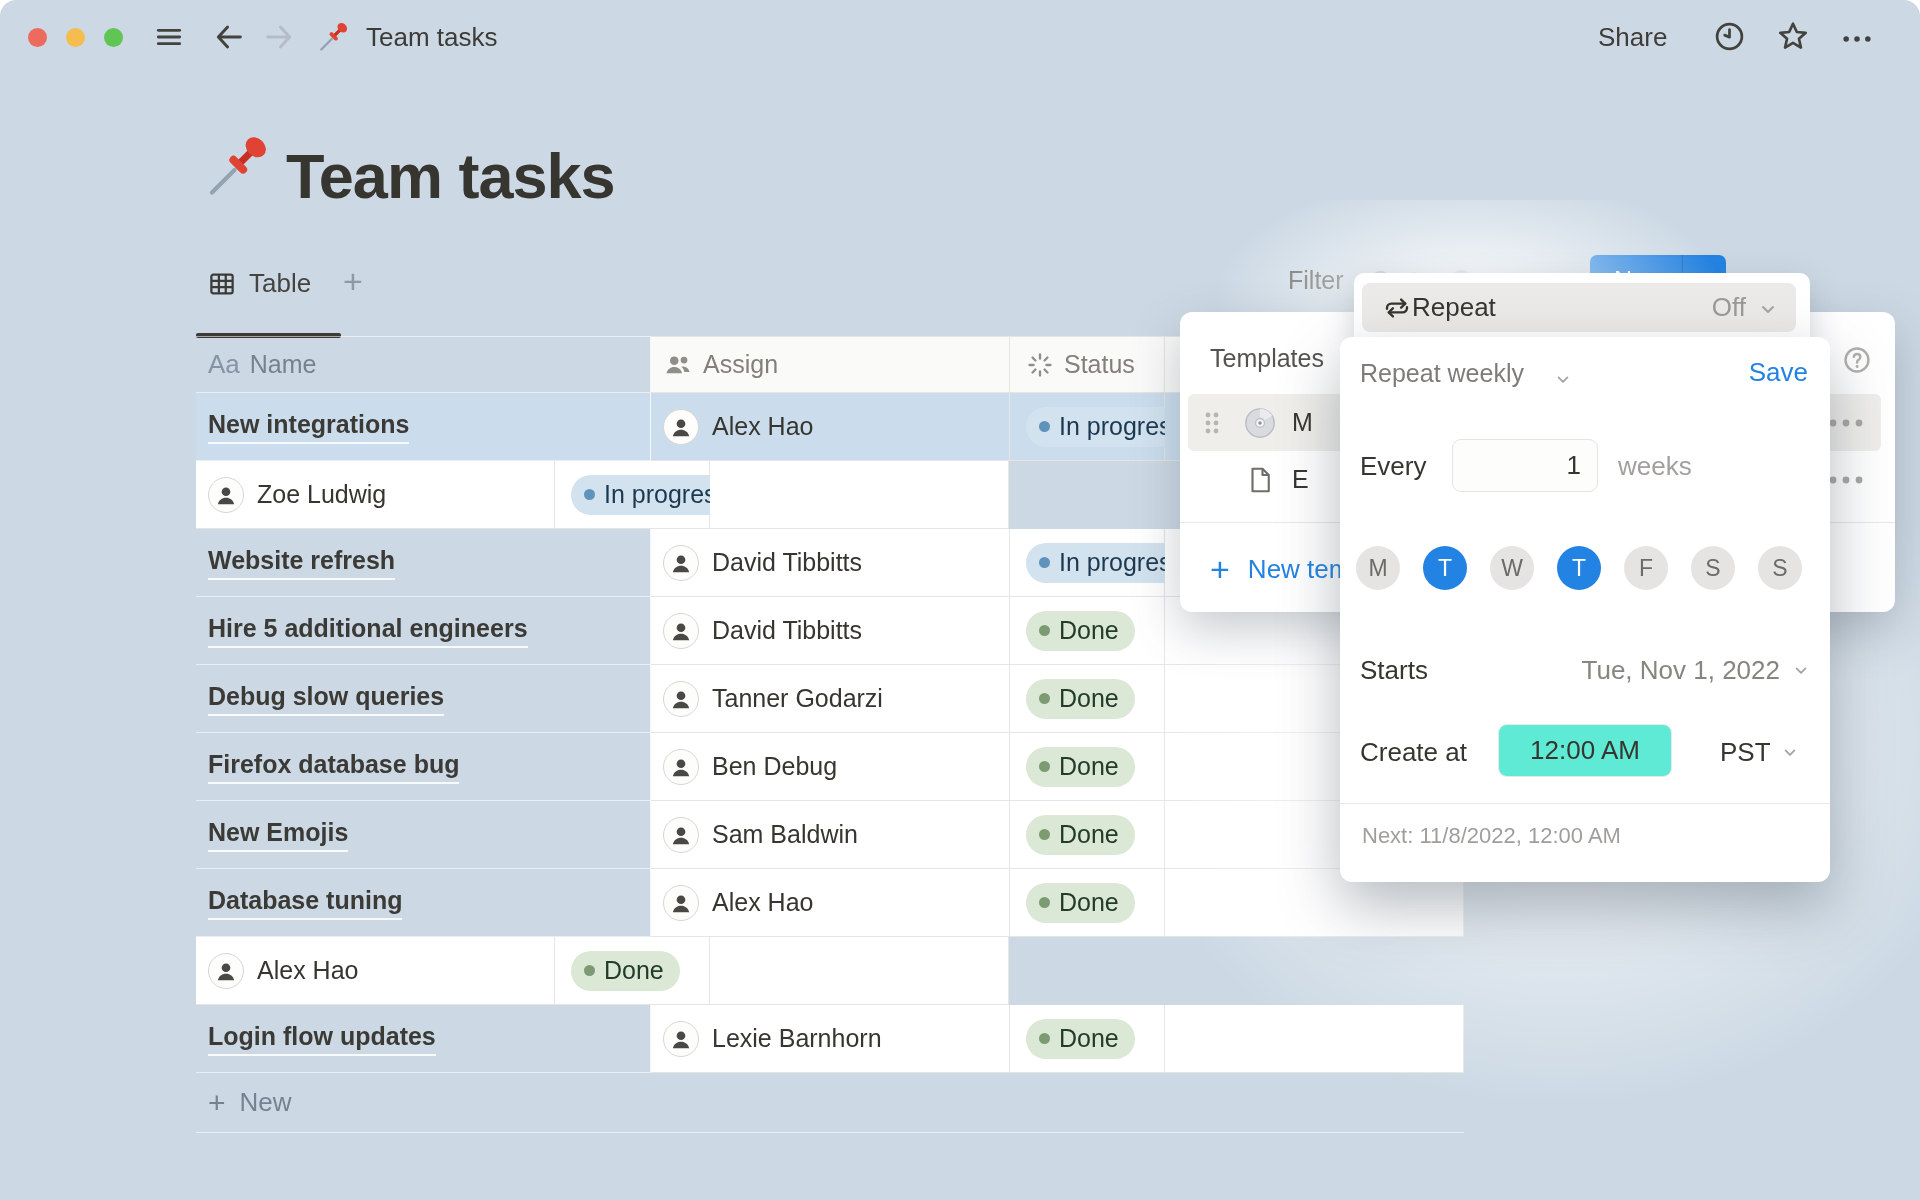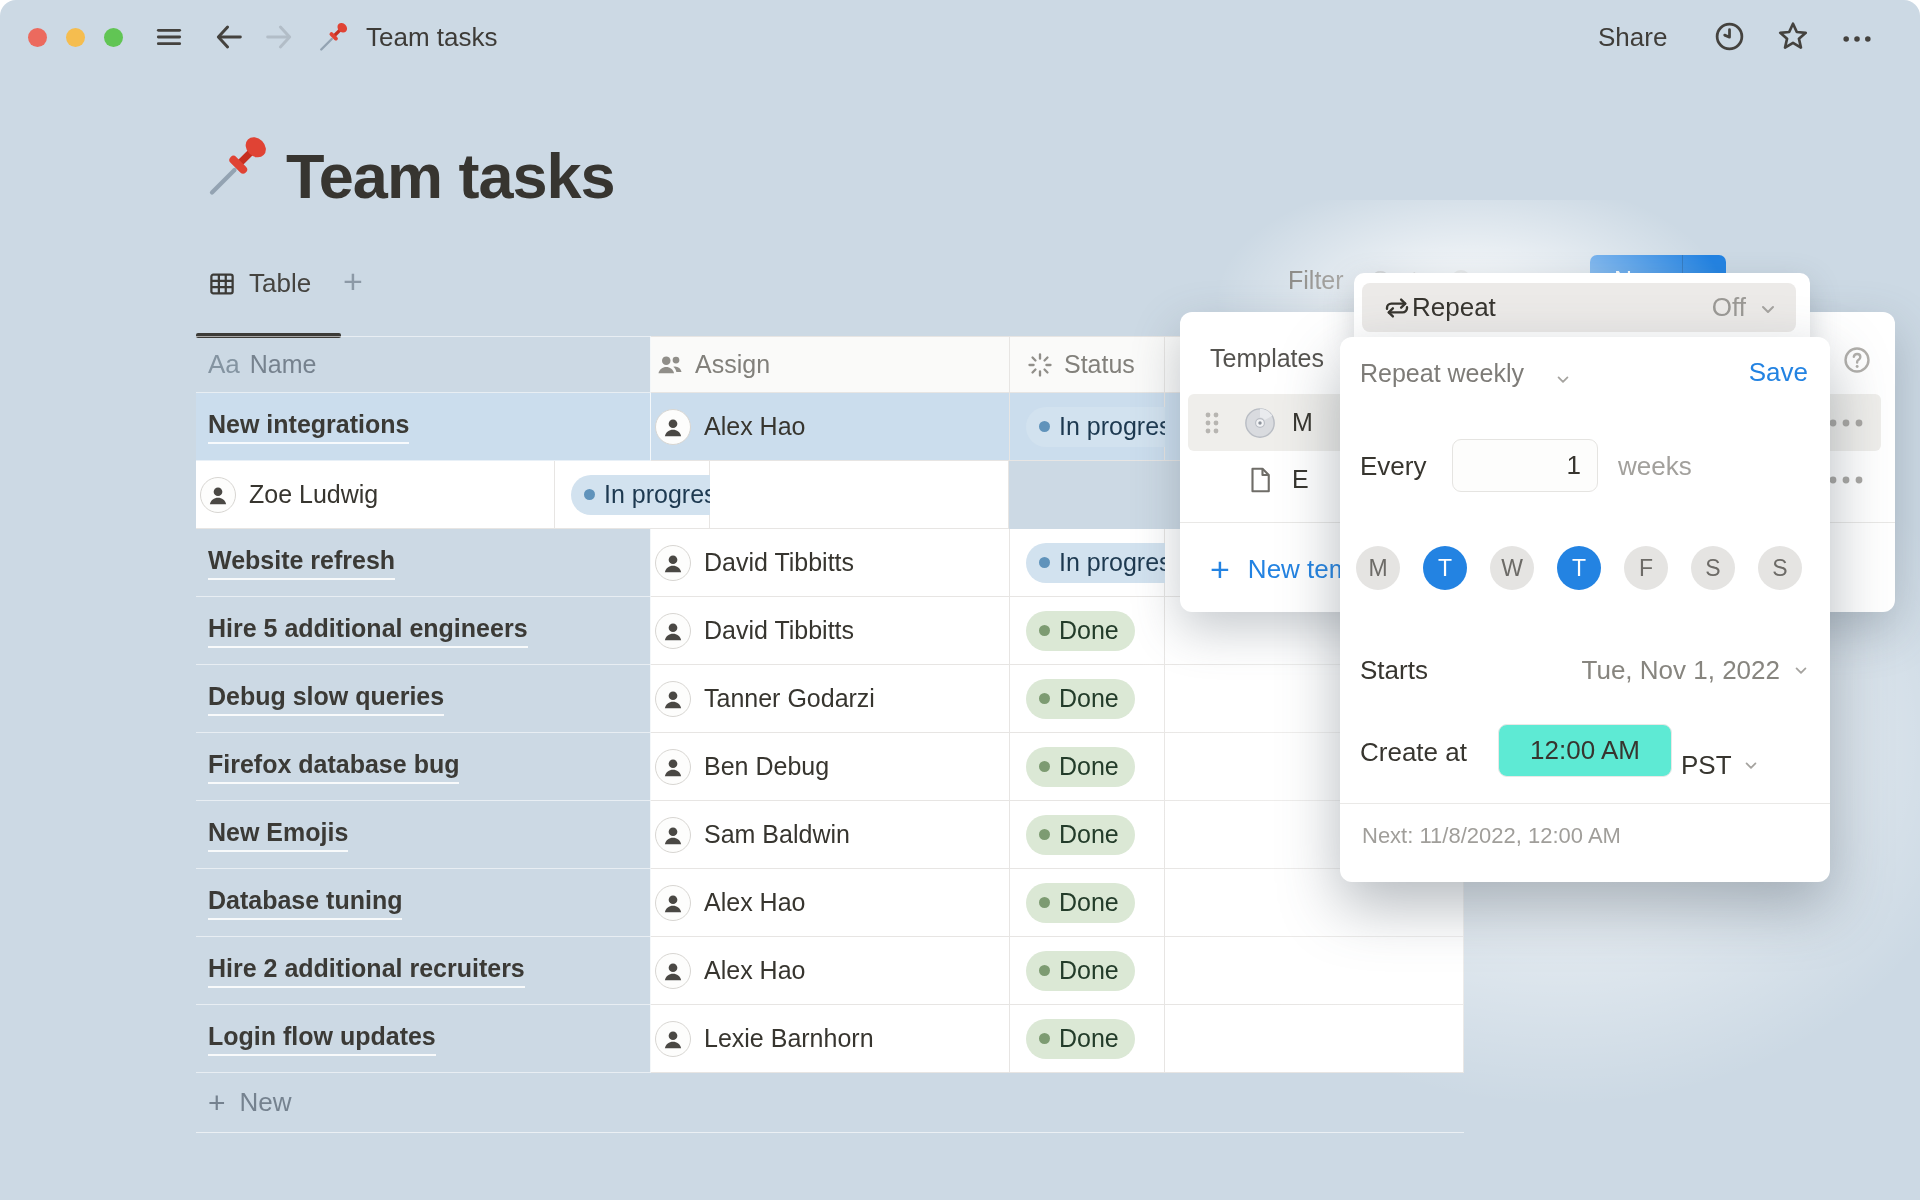--- a/index.html
+++ b/index.html
@@ -37,21 +37,21 @@
   .new-btn .nb-div{position:absolute;left:92px;top:0;width:1px;height:100%;background:rgba(0,0,0,.18);}
   .new-btn .nb-chev{position:absolute;right:11px;top:18px;}
 
   
   .table{position:absolute;left:196px;top:336px;width:1268px;z-index:1;}
   .trow{display:flex;height:68px;}
   .thead{height:57px;}
   .cell{display:flex;align-items:center;position:relative;}
   .c-name{width:455px;padding-left:12px;border-right:1px solid rgba(255,255,255,.8);
     border-bottom:1px solid rgba(255,255,255,.55);}
-  .c-assign{width:359px;background:#fff;padding-left:4px;border-right:1px solid #e7e5e3;border-bottom:1px solid #e7e5e3;}
+  .c-assign{width:359px;background:#fff;padding-left:12px;border-right:1px solid #e7e5e3;border-bottom:1px solid #e7e5e3;}
   .c-status{width:155px;background:#fff;padding-left:16px;border-right:1px solid #e7e5e3;border-bottom:1px solid #e7e5e3;}
   .c-extra{width:299px;background:#fff;border-right:1px solid #e7e5e3;border-bottom:1px solid #e7e5e3;}
   .thead .c-assign,.thead .c-status,.thead .c-extra{background:#fafaf9;}
   .thead .c-name{border-top:1px solid rgba(255,255,255,.55);}
   .thead .c-assign,.thead .c-status,.thead .c-extra{border-top:1px solid #e7e5e3;}
   .hd-label{font-size:25px;color:#82807b;margin-left:10px;}
   .c-name .hd-label{color:#76828e;}
   .aa{font-size:26px;color:#8494a1;}
   .row-selected .c-name,.row-selected .c-assign,.row-selected .c-status,.row-selected .c-extra{
     background:var(--selected-row,#cbdded);}
@@ -121,22 +121,22 @@
   .day{width:44px;height:44px;border-radius:50%;background:#e5e4e2;color:#6d6b67;
     display:flex;align-items:center;justify-content:center;font-size:23px;}
   .day.sel{background:var(--accent,#2383e2);color:#fff;}
   .rp-starts-lbl{position:absolute;left:20px;top:318px;font-size:26px;color:#37352f;}
   .rp-starts-val{position:absolute;right:18px;top:318px;display:flex;align-items:center;gap:10px;
     font-size:26px;color:#87857f;}
   .rp-create-lbl{position:absolute;left:20px;top:400px;font-size:26px;color:#37352f;}
   .rp-time-box{position:absolute;left:158px;top:387px;width:174px;height:53px;border:1px solid #e9e8e6;
     background:#5eead4;border-radius:9px;display:flex;align-items:center;justify-content:center;
     font-size:26px;color:#37352f;}
-  .rp-tz{position:absolute;left:341px;top:400px;display:flex;align-items:center;gap:8px;
-    font-size:26px;color:#37352f;margin-top:13px;}
+  .rp-tz{position:absolute;left:380px;top:400px;display:flex;align-items:center;gap:8px;
+    font-size:26px;color:#37352f;}
   .rp-div{position:absolute;left:0;right:0;top:466px;height:1px;background:#eae9e7;}
   .rp-next{position:absolute;left:22px;top:486px;font-size:22px;color:#a09e9a;}
 
   svg{display:block;}
 </style>
 </head>
 <body>
 
 <div id="window">
 
@@ -470,23 +470,20 @@
     <div class="cell c-status">
       <span class="pill pill--green">
         <span class="dot"></span>
         <span class="pill-lbl">Done</span>
       </span>
     </div>
     <div class="cell c-extra"></div>
   </div>
 
   <div class="trow">
-    <div class="cell c-name">
-      <span class="task-name">Hire 2 additional recruiters</span>
-    </div>
     <div class="cell c-assign">
       <span class="avatar">
         <svg width="26" height="26" viewBox="0 0 24 24">
                 <g fill="#4a4844">
                   <circle cx="12" cy="9" r="4"></circle>
                   <path d="M4.5 20.5c.8-4 3.9-6 7.5-6s6.7 2 7.5 6z"></path>
                 </g>
               </svg>
       </span>
       <span class="assignee">Alex Hao</span>

